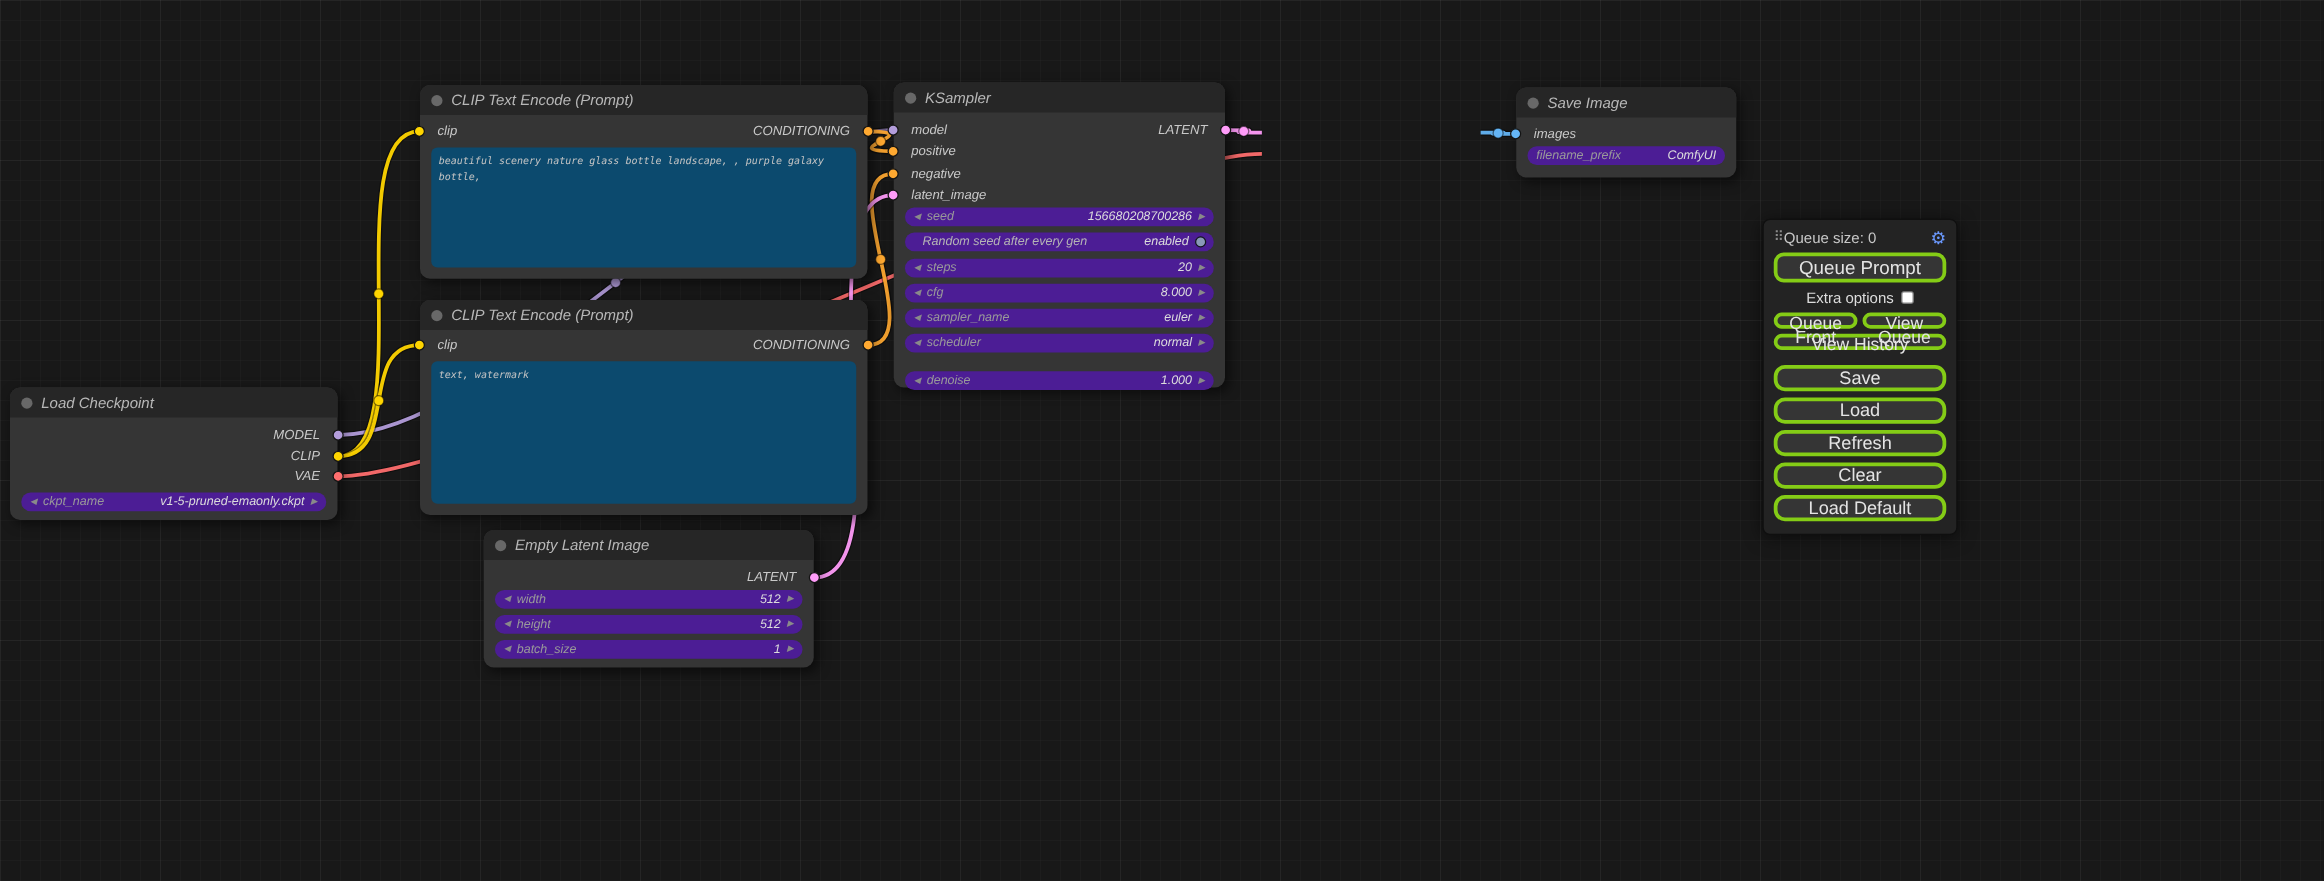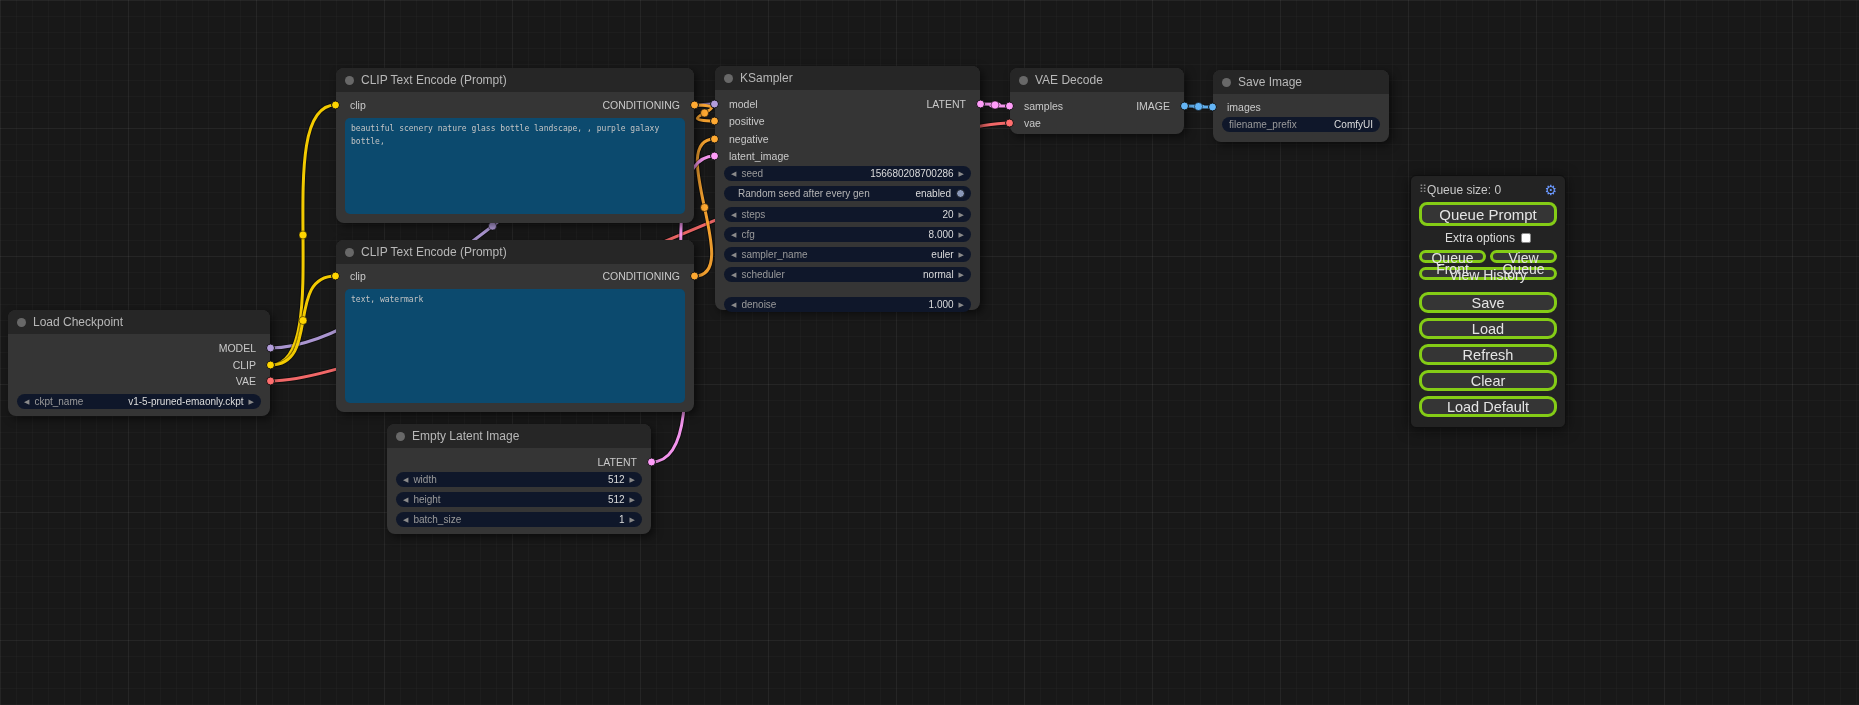--- a/index.html
+++ b/index.html
@@ -17,20 +17,21 @@
       linear-gradient(rgba(255,255,255,0.02) 1px, transparent 1px),
       linear-gradient(90deg, rgba(255,255,255,0.02) 1px, transparent 1px);
     background-size: 128px 128px, 128px 128px, 16px 16px, 16px 16px;
   }
   #links { position: absolute; left: 0; top: 0; width: 1859px; height: 705px; z-index: 1; }
 
   .node {
     position: absolute; z-index: 2;
     background: #353535; border-radius: 8px;
     box-shadow: 3px 3px 9px rgba(0,0,0,.55);
+    font-style: italic;
   }
   .ntitle {
     height: 24px; background: #262626; border-radius: 8px 8px 0 0;
     display: flex; align-items: center; gap: 7px; padding: 0 9px;
     font-size: 12px; color: #b8b8b8; white-space: nowrap;
   }
   .tdot { width: 9px; height: 9px; border-radius: 50%; background: #686868; flex: none; }
 
   .srow {
     position: absolute; left: 0; right: 0; height: 14px;
@@ -42,21 +43,21 @@
   .sdot {
     position: absolute; top: 50%; transform: translateY(-50%);
     width: 9px; height: 9px; border-radius: 50%;
     border: 1px solid #141414; background: #888;
   }
   .sdot.in  { left: -5px; }
   .sdot.out { right: -5px; }
 
   .widget {
     position: absolute; left: 9px; right: 9px; height: 15px;
-    background: #0f172a; border-radius: 8px;
+    background: #4c1d95; border-radius: 8px;
     display: flex; align-items: center; gap: 5px; padding: 0 7px;
     font-size: 10px; color: #9a9a9a; white-space: nowrap;
   }
   .warrow { font-size: 7px; color: #8a8a8a; line-height: 1; }
   .wvalue { margin-left: auto; color: #dcdcdc; }
   .widget.toggle { padding: 0 6px 0 14px; color: #b5b5b5; }
   .toggle-dot {
     width: 9px; height: 9px; border-radius: 50%;
     background: #8a98b8; border: 1px solid #11151d; flex: none;
   }
@@ -272,36 +273,20 @@
       <span class="warrow">▶</span>
     </div>
     <div class="widget" style="top:231px">
       <span class="warrow">◀</span>
       <span>denoise</span>
       <span class="wvalue">1.000</span>
       <span class="warrow">▶</span>
     </div>
   </div>
 
-  <div class="node" style="left:1010px;top:68px;width:174px;height:66px">
-    <div class="ntitle">
-      <span class="tdot"></span>
-      <span>VAE Decode</span>
-    </div>
-    <div class="srow" style="top:31px">
-      <span class="sdot in" style="background: rgb(255, 156, 249);"></span>
-      <span class="lbl-in">samples</span>
-      <span class="lbl-out">IMAGE</span>
-      <span class="sdot out" style="background: rgb(100, 181, 246);"></span>
-    </div>
-    <div class="srow" style="top:48px">
-      <span class="sdot in" style="background: rgb(255, 110, 110);"></span>
-      <span class="lbl-in">vae</span>
-    </div>
-  </div>
 
   <div class="node" style="left:1213px;top:70px;width:176px;height:72px">
     <div class="ntitle">
       <span class="tdot"></span>
       <span>Save Image</span>
     </div>
     <div class="srow" style="top:30px">
       <span class="sdot in" style="background: rgb(100, 181, 246);"></span>
       <span class="lbl-in">images</span>
     </div>

